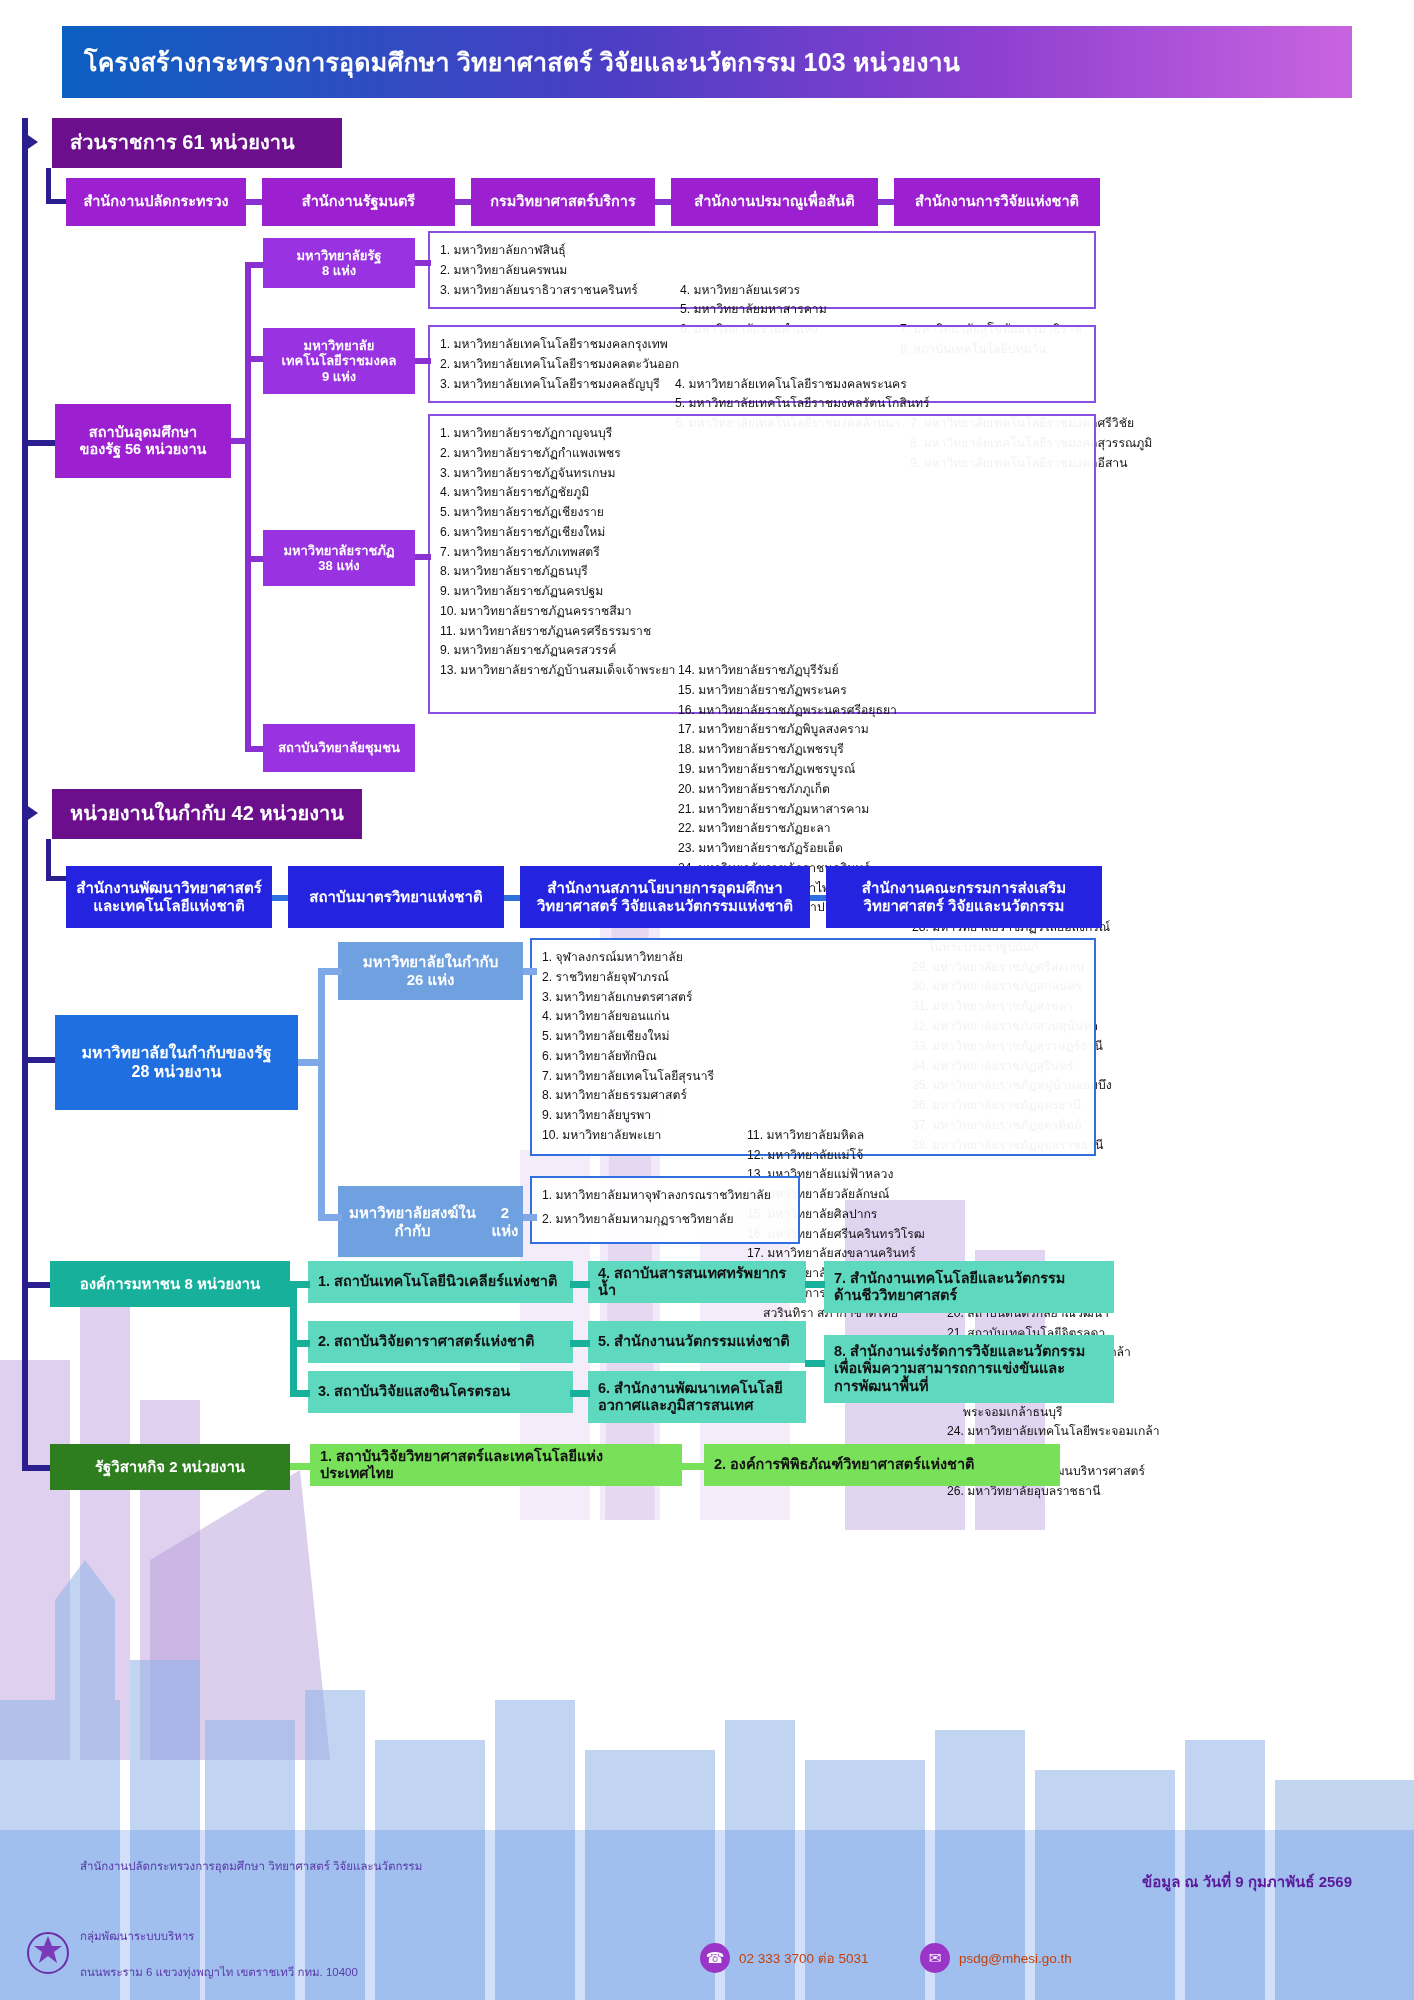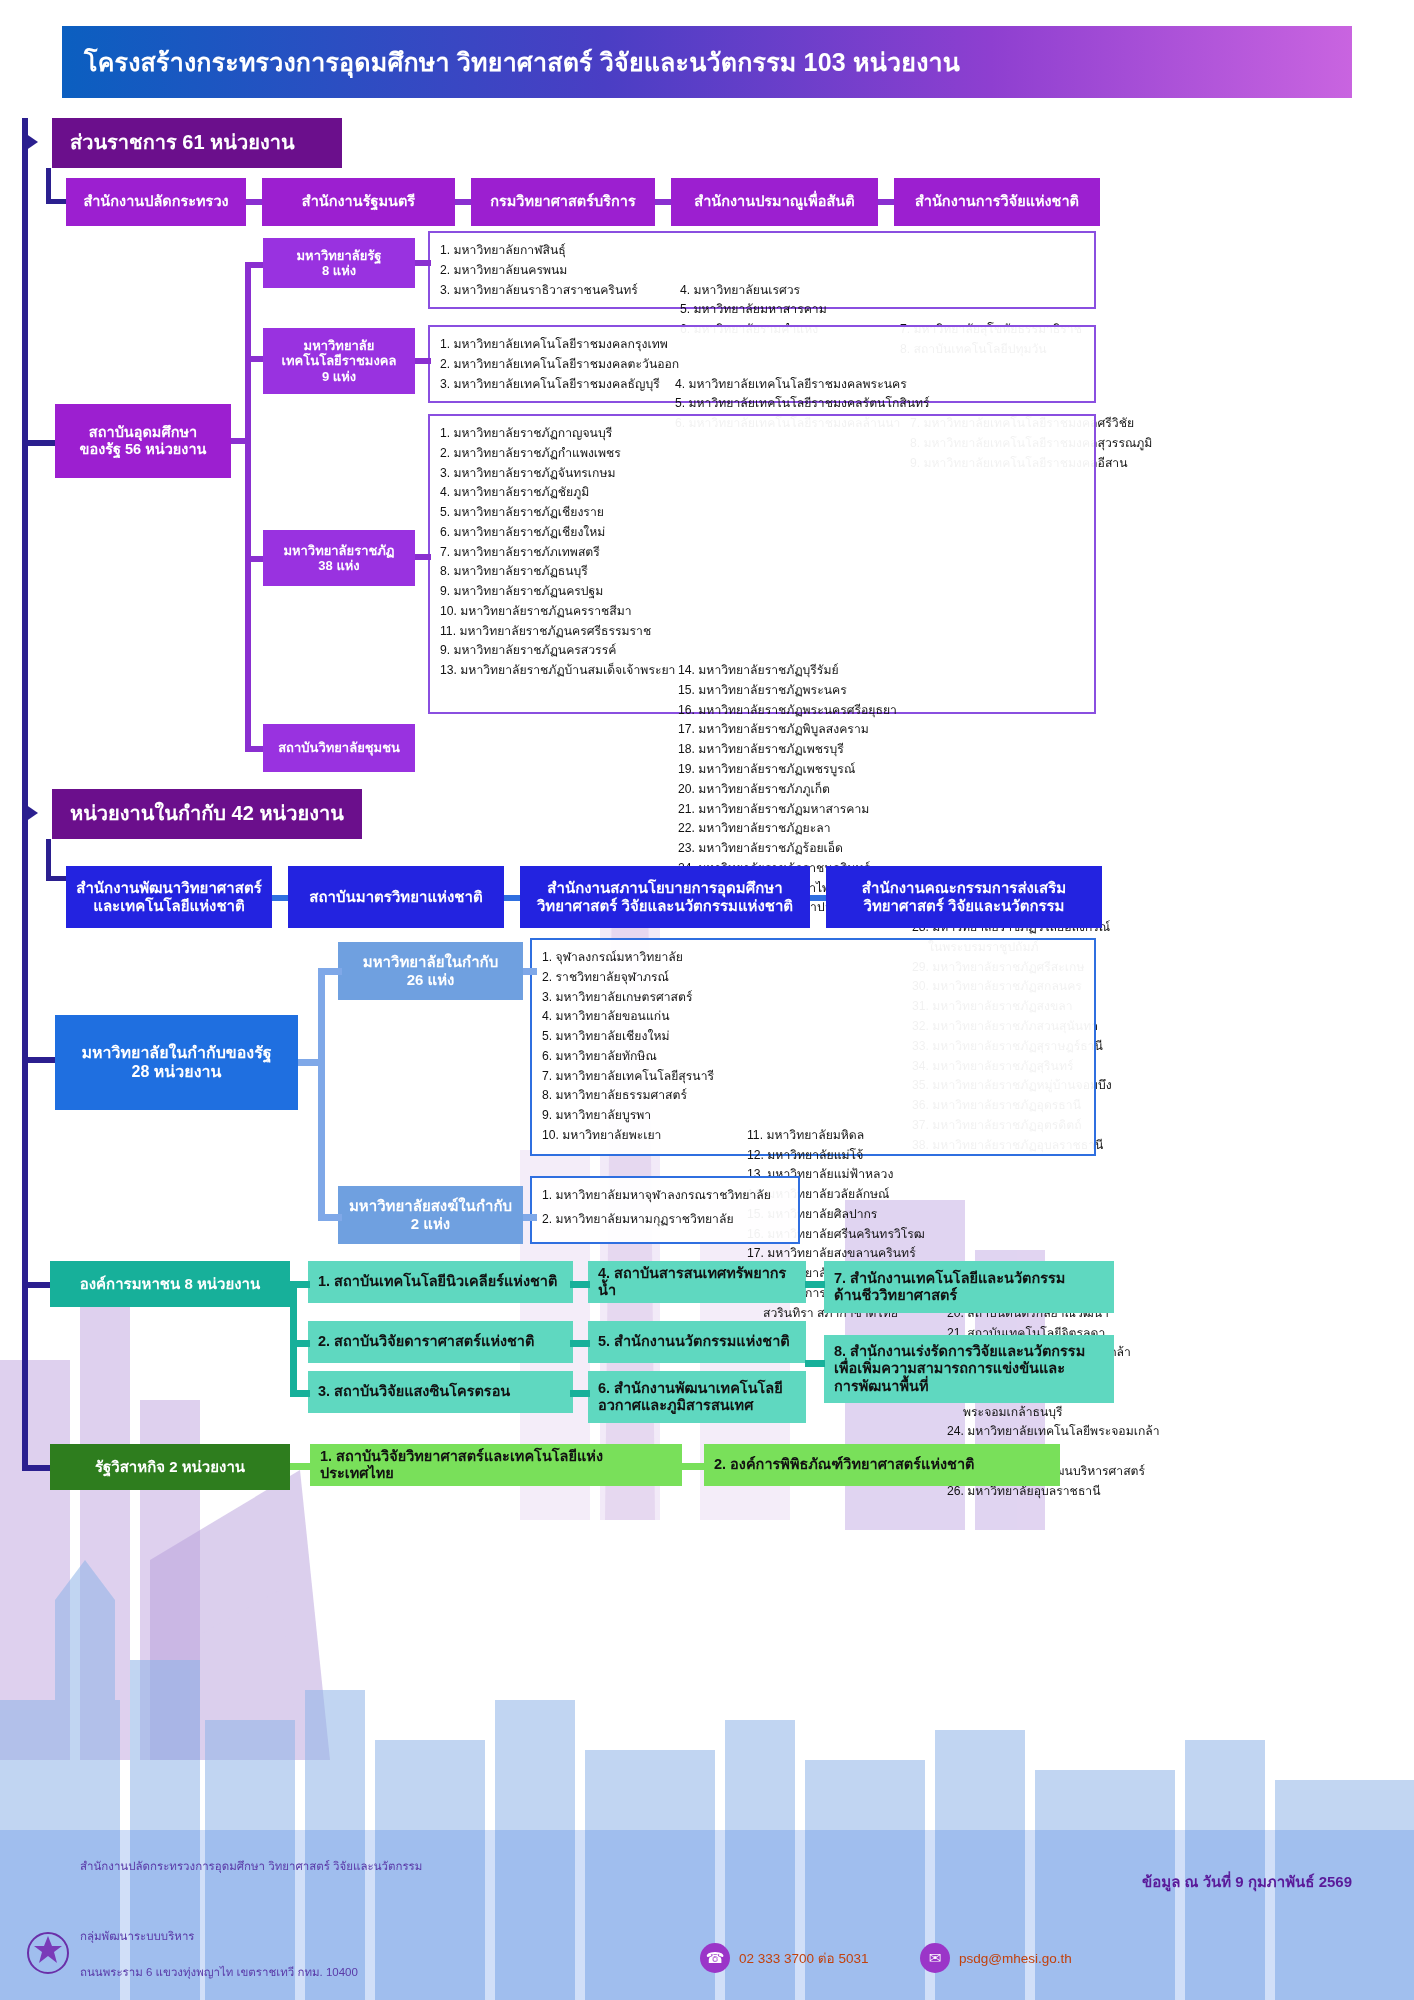--- a/index.html
+++ b/index.html
@@ -295,21 +295,21 @@
       <div class="li" style="grid-column: 3;">22. สถาบันเทคโนโลยีพระจอมเกล้า</div>
       <div class="li cont" style="grid-column: 3;">เจ้าคุณทหารลาดกระบัง</div>
       <div class="li" style="grid-column: 3;">23. มหาวิทยาลัยเทคโนโลยี</div>
       <div class="li cont" style="grid-column: 3;">พระจอมเกล้าธนบุรี</div>
       <div class="li" style="grid-column: 3;">24. มหาวิทยาลัยเทคโนโลยีพระจอมเกล้า</div>
       <div class="li cont" style="grid-column: 3;">พระนครเหนือ</div>
       <div class="li" style="grid-column: 3;">25. สถาบันบัณฑิต พัฒนบริหารศาสตร์</div>
       <div class="li" style="grid-column: 3;">26. มหาวิทยาลัยอุบลราชธานี</div>
     </div>
 
-  <div class="box blue-lt" style="left:338px; top:1186px; width:185px; height:58px; flex-direction:column;">
+  <div class="box blue-lt" style="left:338px; top:1186px; width:185px; height:71px; flex-direction:row;">
     <span>มหาวิทยาลัยสงฆ์ในกำกับ</span>
     <span>2 แห่ง</span>
   </div>
   <div class="ln bl" style="left:523px; top:1214px; width:14px; height:7px;"></div>
   <div class="panel blue inner" id="list-sangha" style="left:530px; top:1176px; width:270px; height:68px; grid-template-columns: auto;">
       <div class="li" style="grid-column: 1;">1. มหาวิทยาลัยมหาจุฬาลงกรณราชวิทยาลัย</div>
       <div class="li" style="grid-column: 1;">2. มหาวิทยาลัยมหามกุฏราชวิทยาลัย</div>
     </div>
 
   <div class="ln d" style="left:22px; top:1282px; width:28px; height:6px;"></div>

